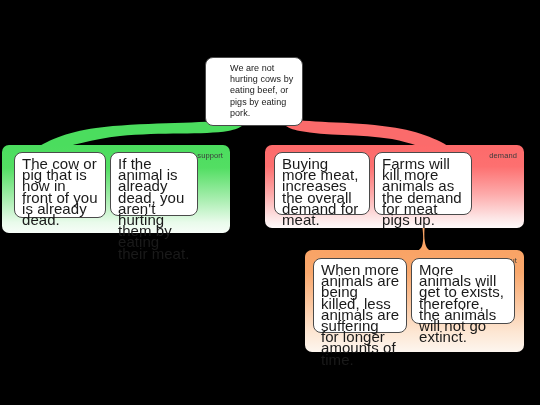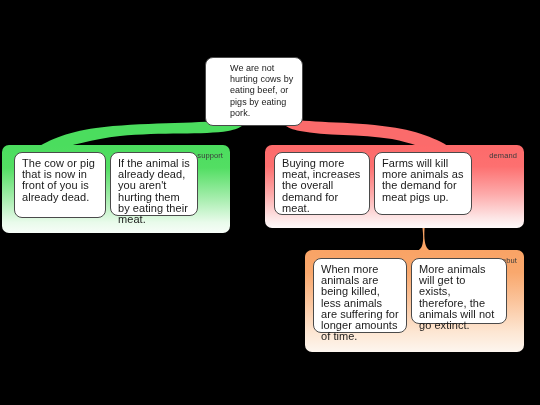--- a/index.html
+++ b/index.html
@@ -89,35 +89,35 @@
   .card {
     position: absolute;
     box-sizing: border-box;
     background: #ffffff;
     border: 1.2px solid #4a4a4a;
     border-radius: 8px;
     padding: 5px 6px 6px 7px;
     z-index: 4;
   }
   .card .txt {
-    font-size: 11px;
+    font-size: 15px;
     line-height: 11.2px;
     color: #1a1a1a;
     letter-spacing: 0.05px;
   }
 
   
   .card-s1 { left: 14px;  top: 152px; width: 92px;  height: 66px; }
   .card-s2 { left: 110px; top: 152px; width: 88px; height: 64px; }
   
   .card-o1 { left: 274px; top: 152px; width: 96px;  height: 63px; }
   .card-o2 { left: 374px; top: 152px; width: 98px;  height: 63px; }
   
   .card-r1 { left: 313px; top: 258px; width: 94px;  height: 75px; }
-  .card-r2 { left: 411px; top: 258px; width: 96px;  height: 66px; }
+  .card-r2 { left: 411px; top: 258px; width: 104px;  height: 66px; }
 </style>
 </head>
 <body>
 
 <div id="canvas">
 
   <svg id="connectors" viewBox="0 0 540 405" width="540" height="405">
 
     <path d="M 247 112
              C 247 124, 243 128, 228 131

